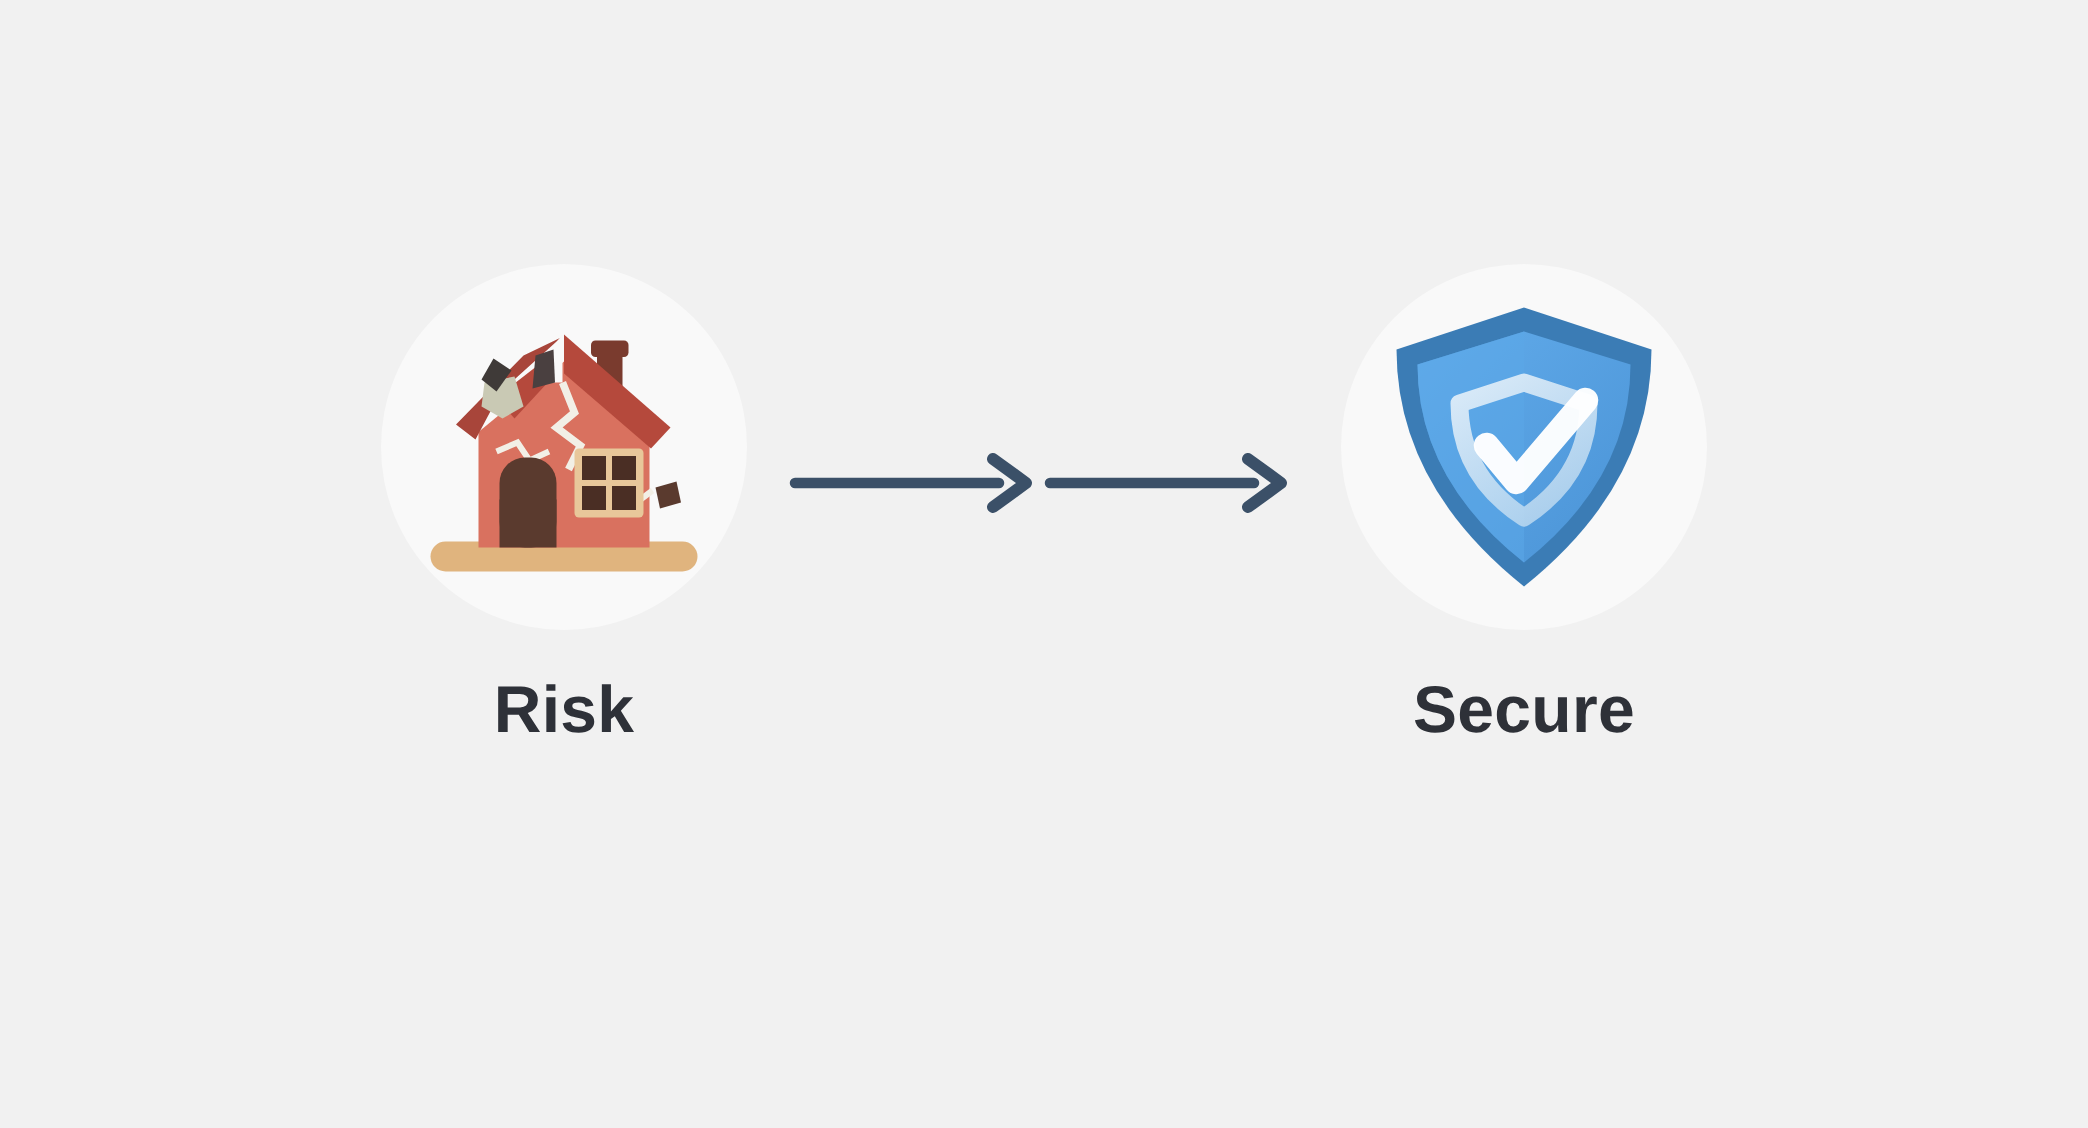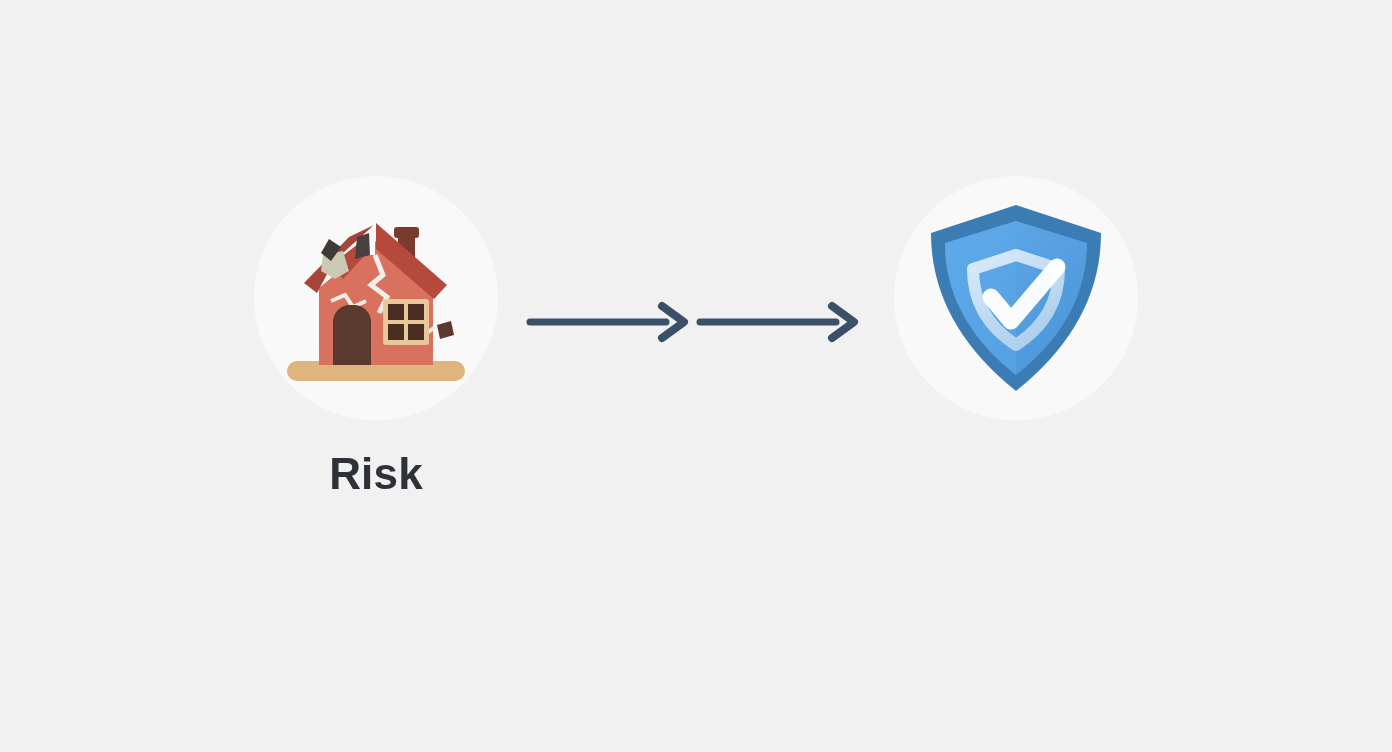--- a/index.html
+++ b/index.html
@@ -169,16 +169,17 @@
             <path d="M105 28 L176 50 Q176 126 105 182 Q34 126 34 50 Z" fill="url(#shieldLight)"></path>
 
             <path d="M105 28 L105 182 Q34 126 34 50 Z" fill="#5ba7e8" opacity="0.55"></path>
 
             <path d="M105 62 L148 76 Q148 124 105 152 Q62 124 62 76 Z" fill="none" stroke="url(#innerShieldGrad)" stroke-width="12" stroke-linejoin="round"></path>
 
             <polyline points="80,104 100,128 146,74" fill="none" stroke="#ffffff" stroke-width="17" stroke-linecap="round" stroke-linejoin="round" opacity="0.97"></polyline>
           </svg>
         </div>
       </div>
+      <div class="node-label">Secure</div>
     </div>
 
   </div>
 </div>
 
 </body></html>

